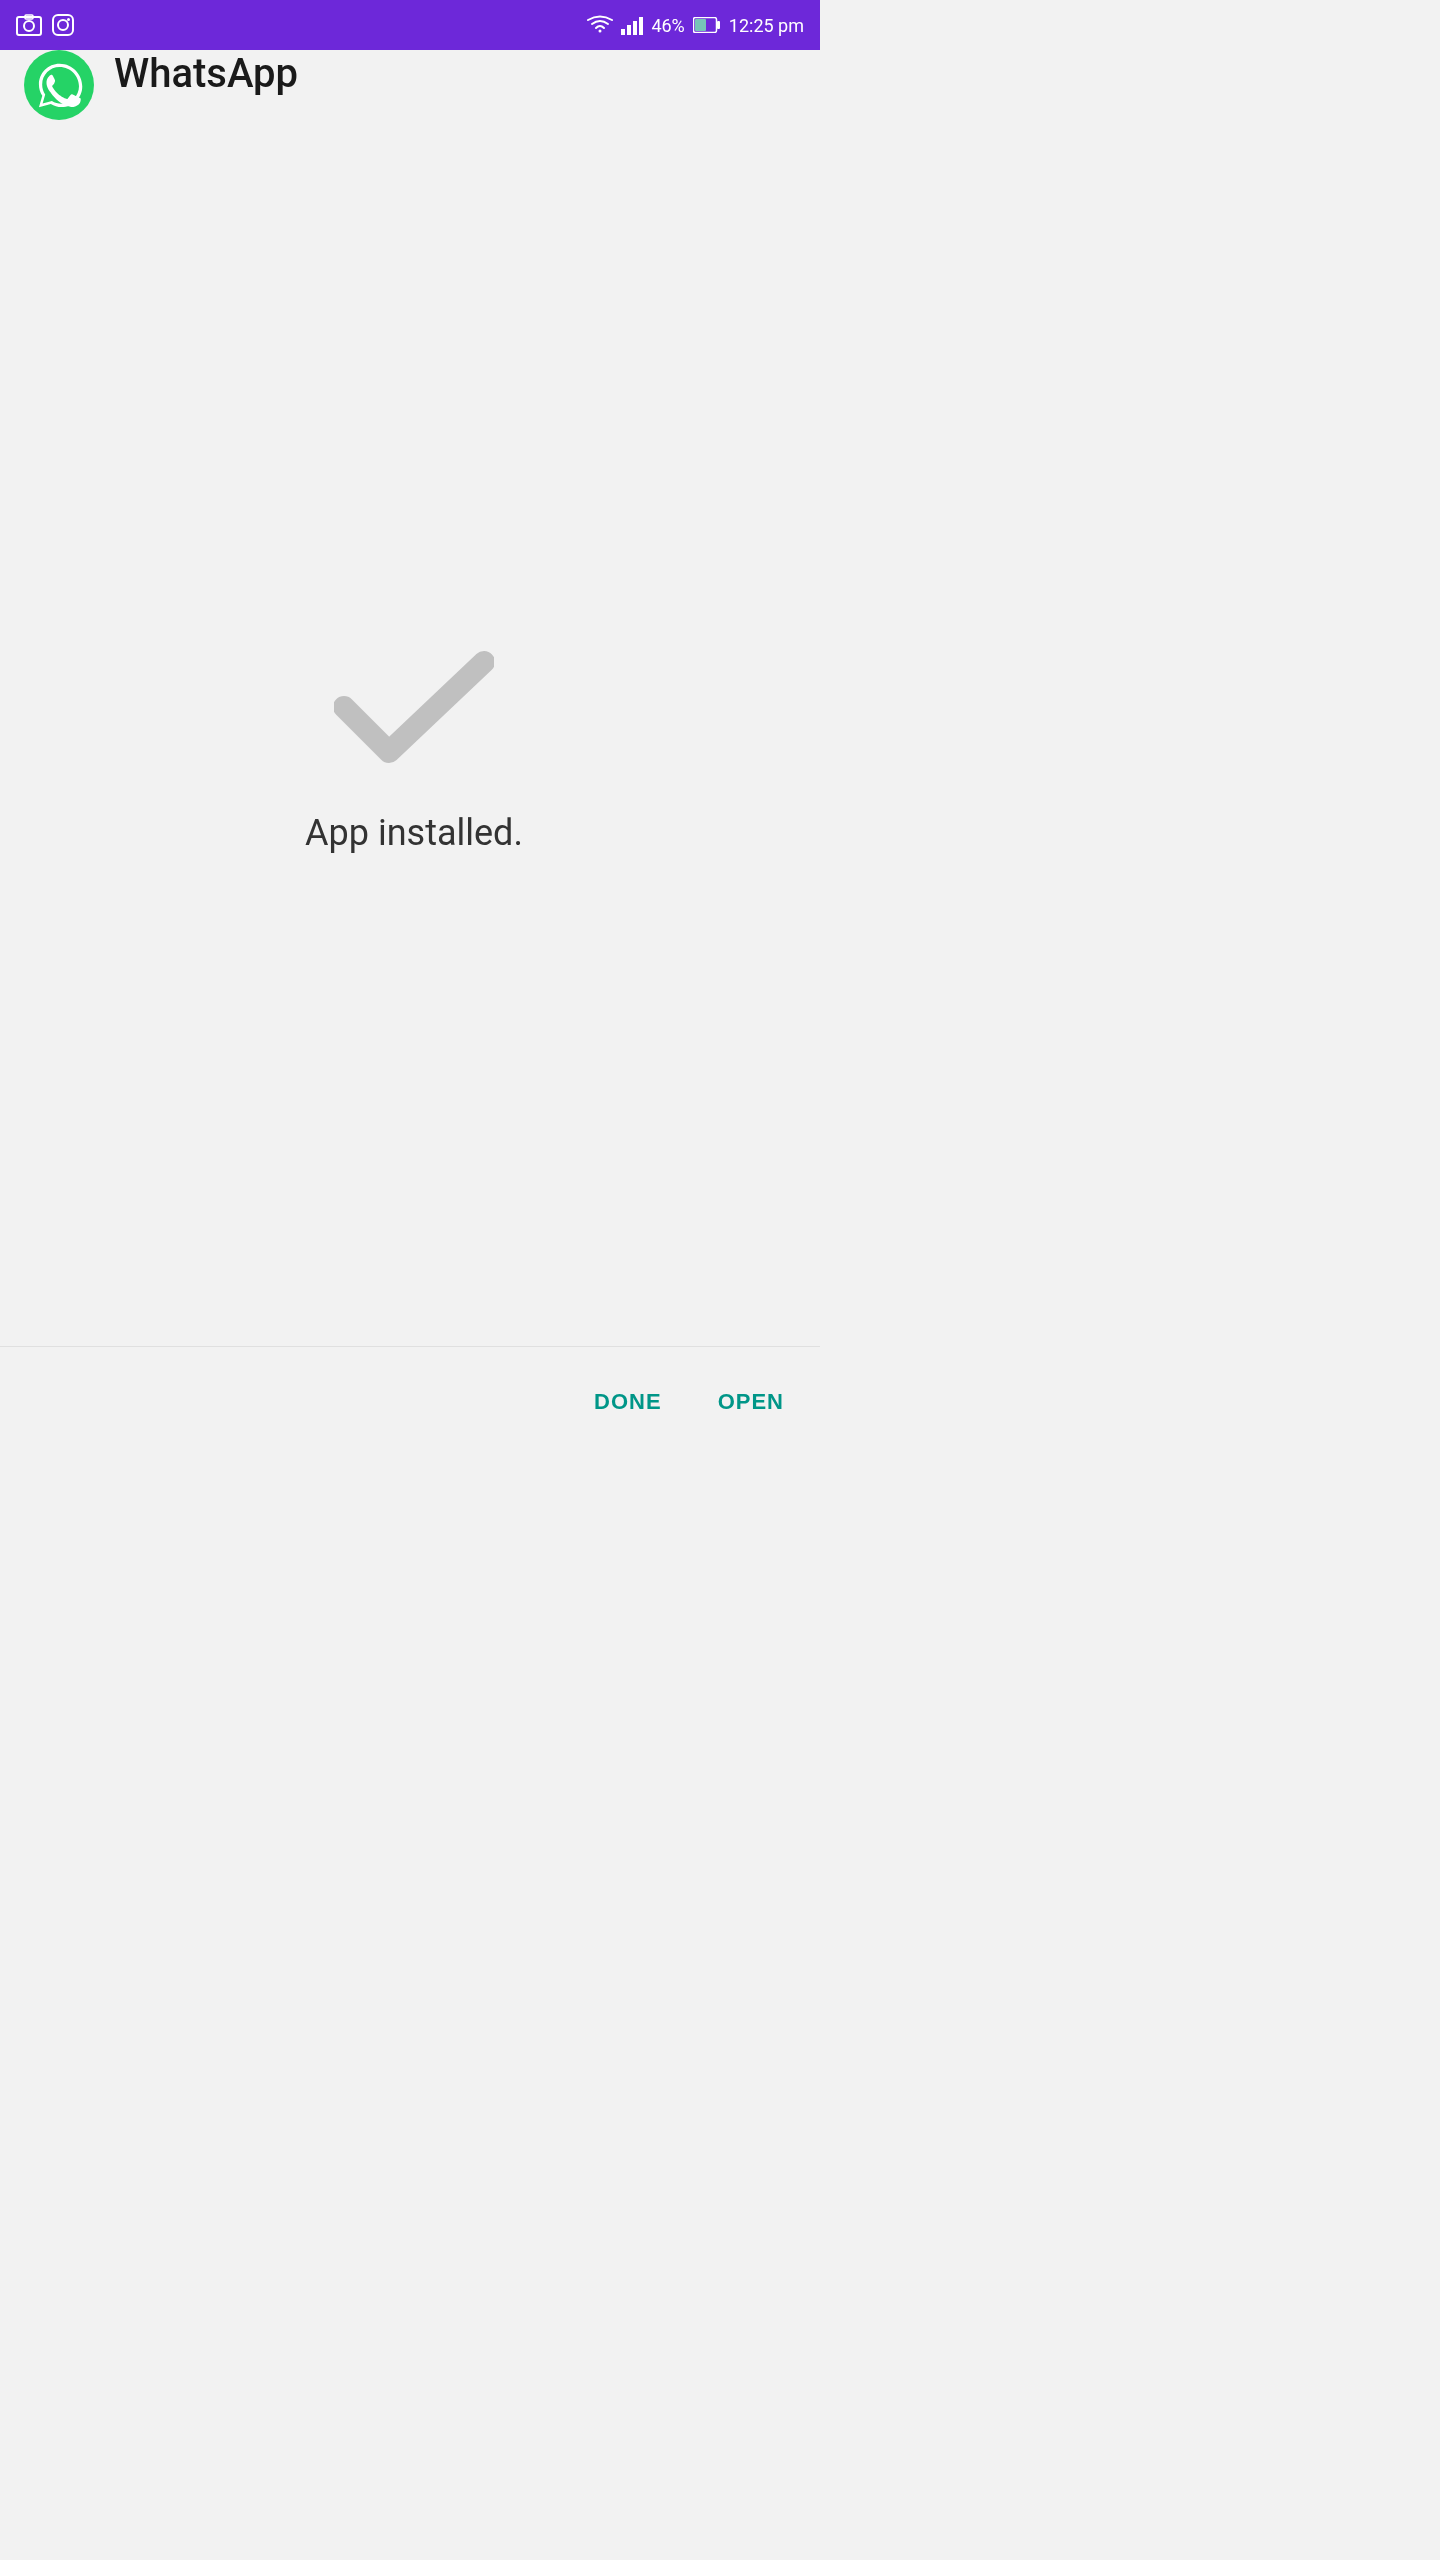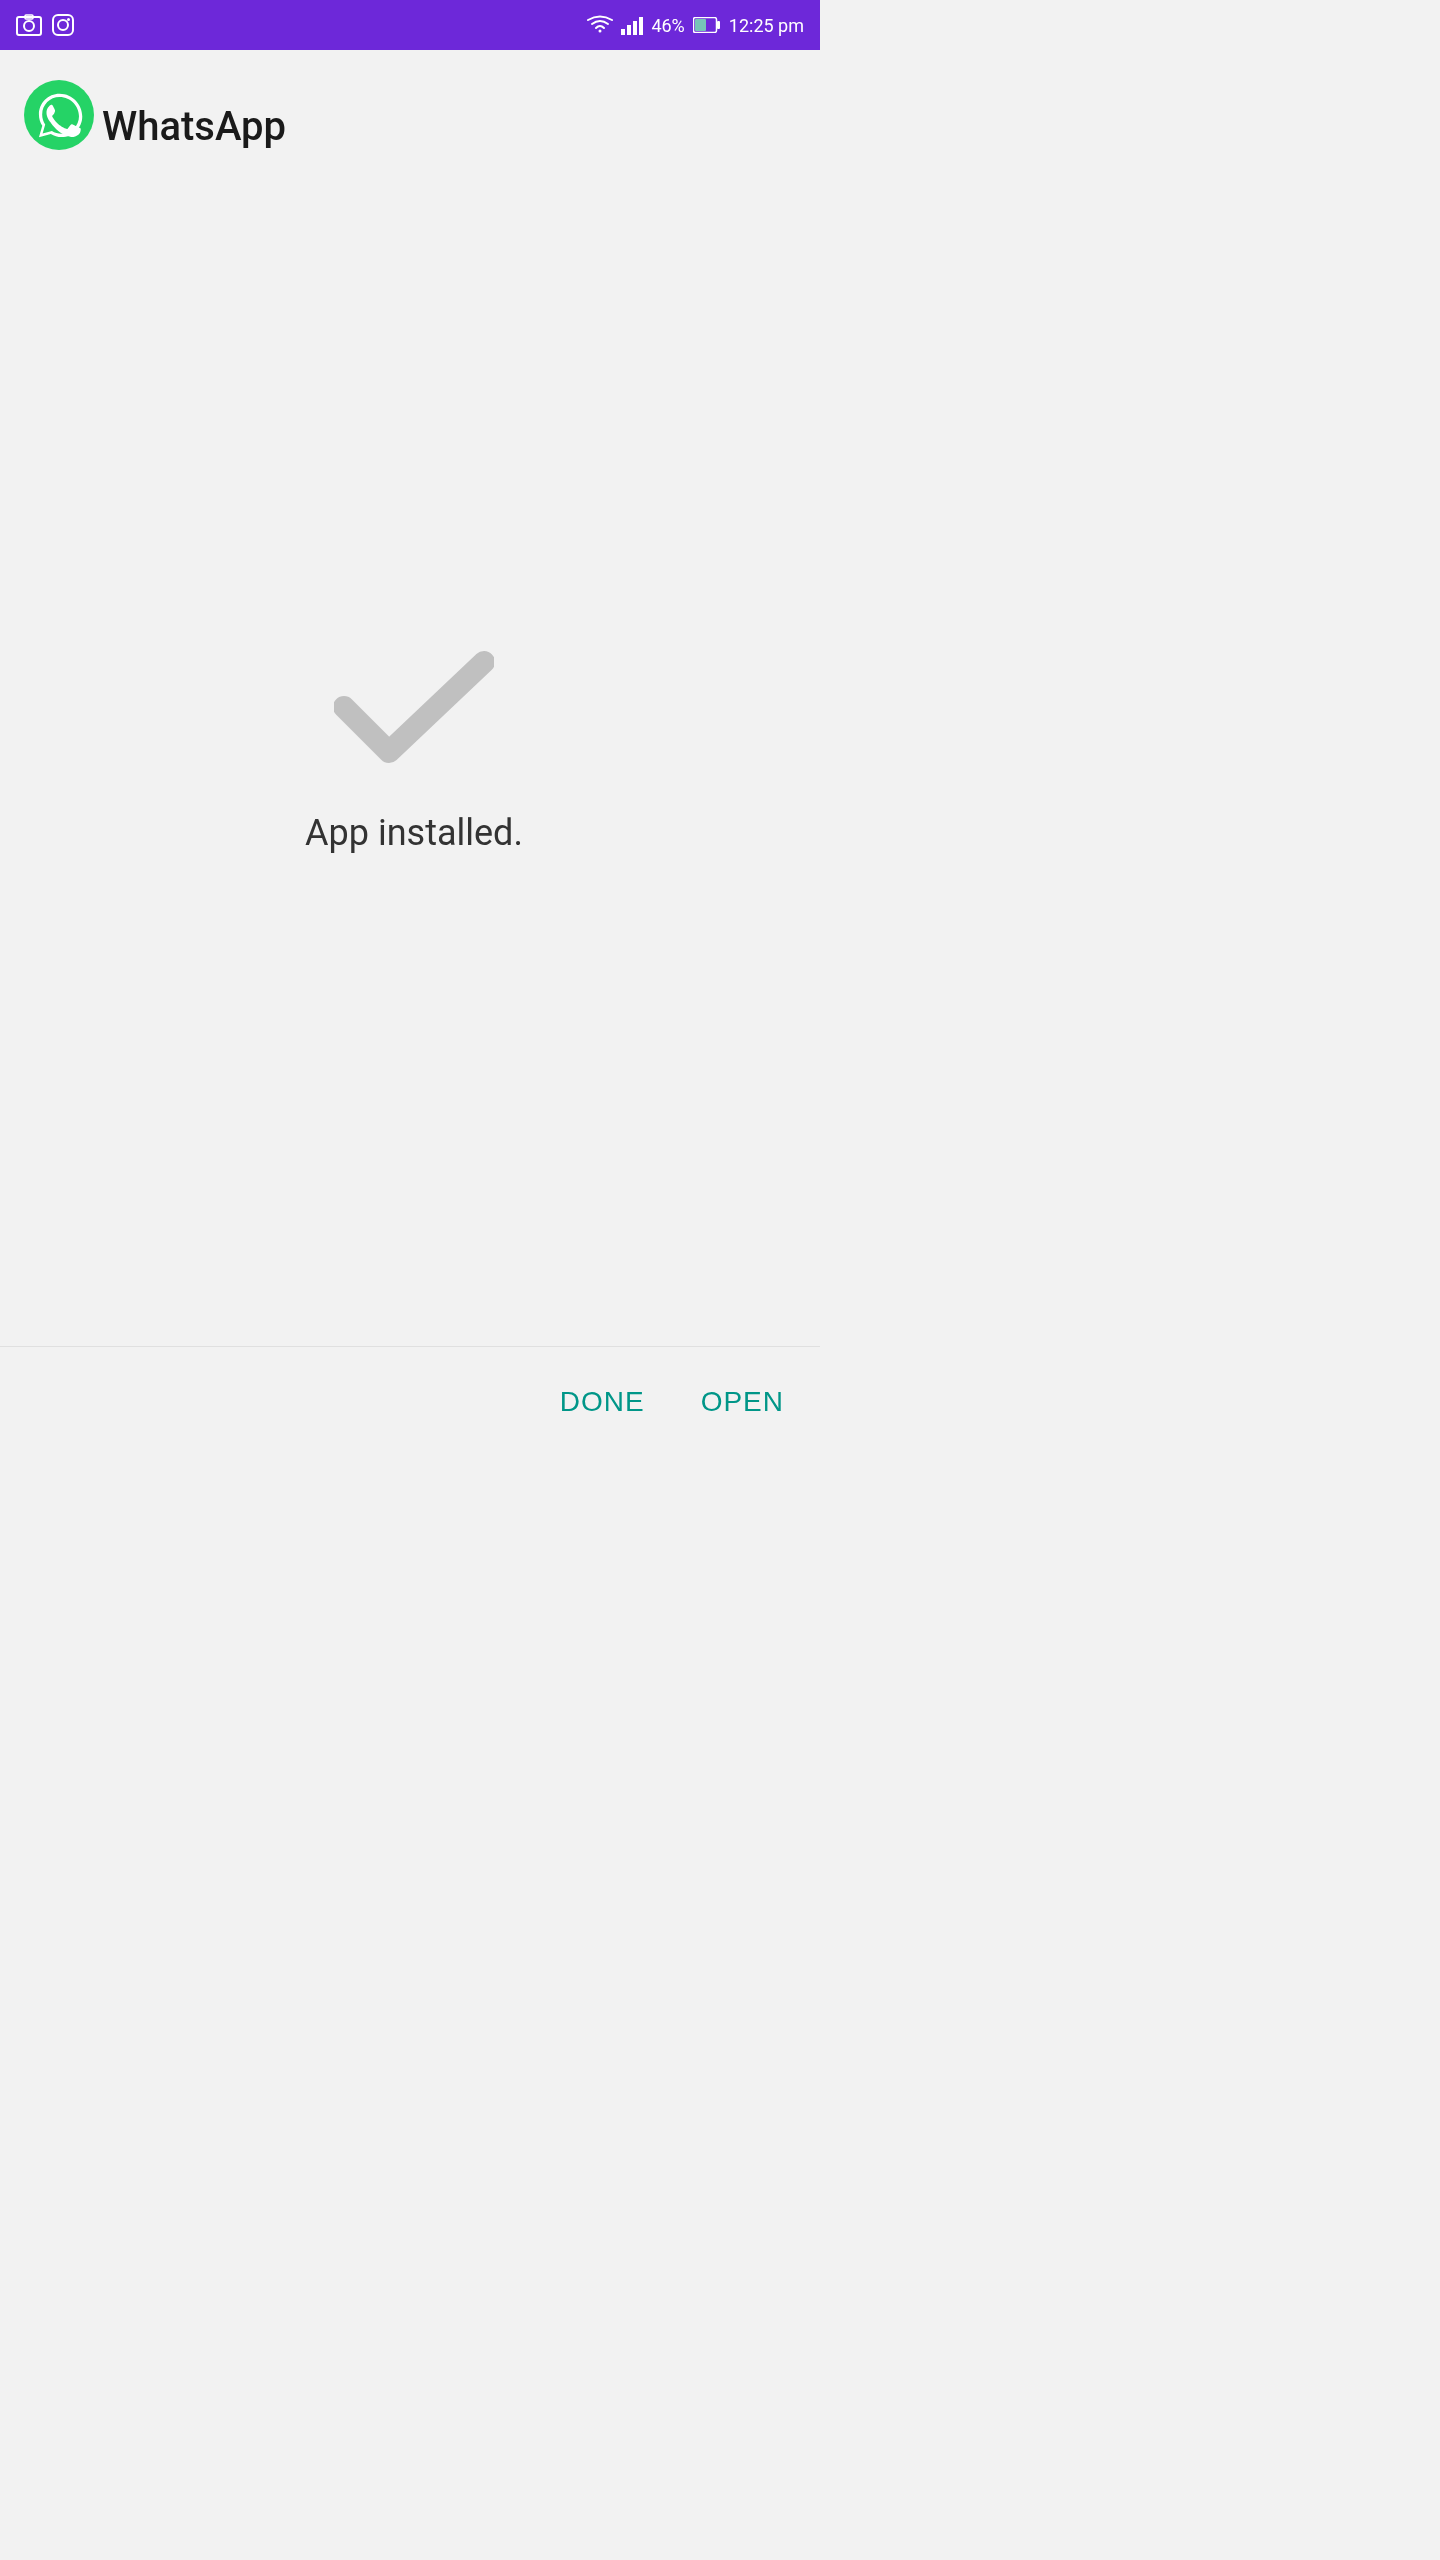--- a/index.html
+++ b/index.html
@@ -47,23 +47,23 @@
       font-size: 18px;
       font-weight: 400;
     }
 
     
     .header {
       width: 100%;
       height: 100px;
       background: #f2f2f2;
       display: flex;
-      align-items: flex-end;
+      align-items: flex-start;
       padding: 0 24px;
-      gap: 8px;
+      gap: 20px;
     }
 
     .app-icon {
       width: 70px;
       height: 70px;
       border-radius: 50%;
       background: #25d366;
       display: flex;
       align-items: center;
       justify-content: center;
@@ -126,22 +126,22 @@
       background: #f2f2f2;
       display: flex;
       align-items: center;
       justify-content: flex-end;
       padding: 0 32px;
       gap: 48px;
       border-top: 1px solid #e0e0e0;
     }
 
     .action-button {
-      font-size: 28px;
-      font-weight: 400;
+      font-size: 22px;
+      font-weight: 700;
       color: #009688;
       background: none;
       border: none;
       cursor: pointer;
       text-transform: uppercase;
       letter-spacing: 1px;
       padding: 10px 4px;
     }
   </style>
 </head>

